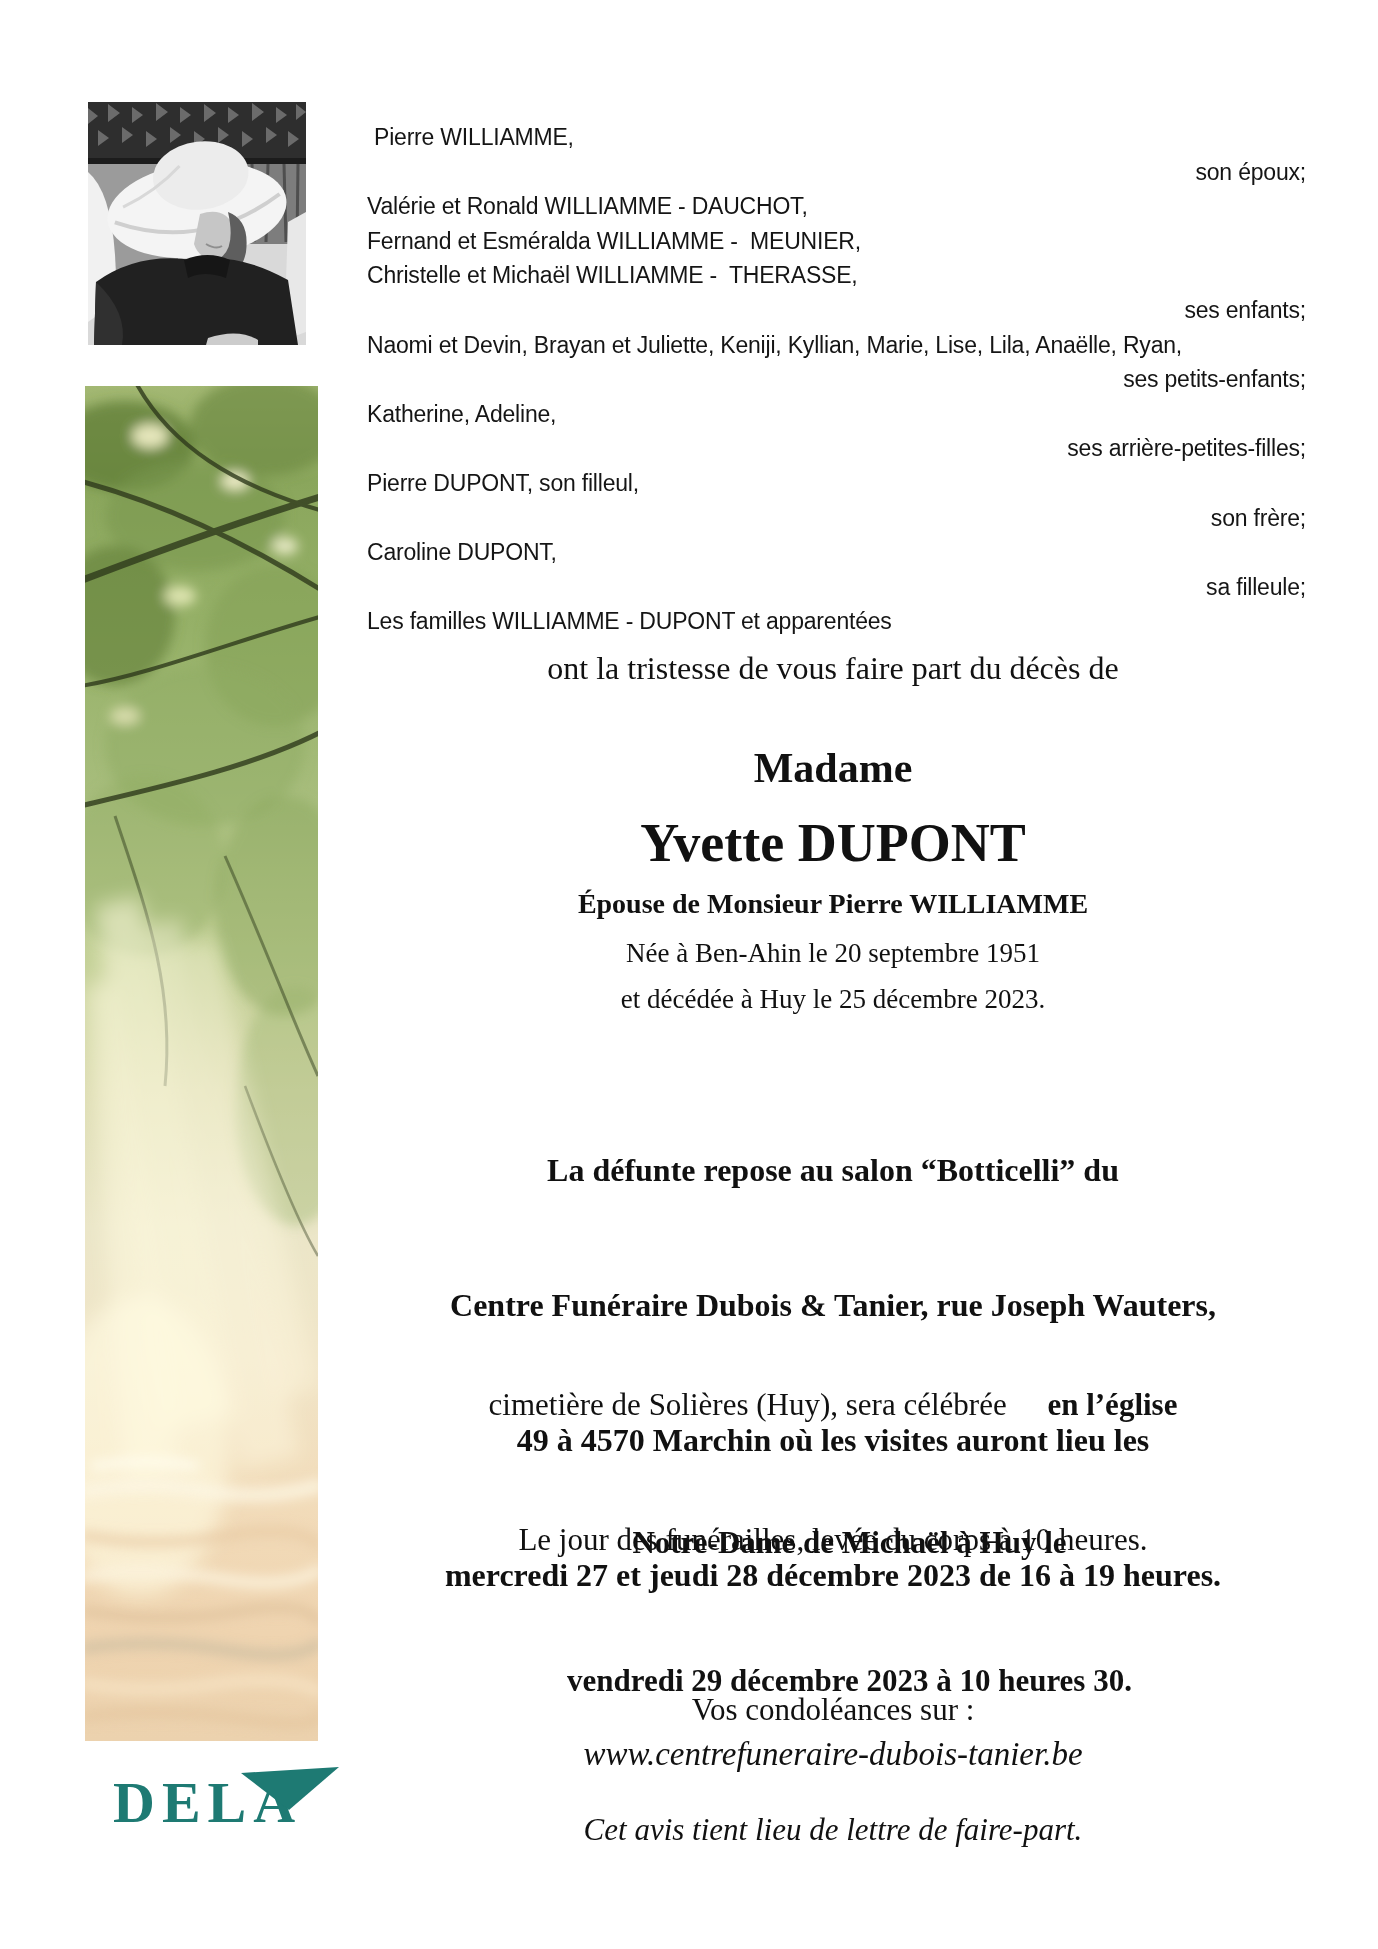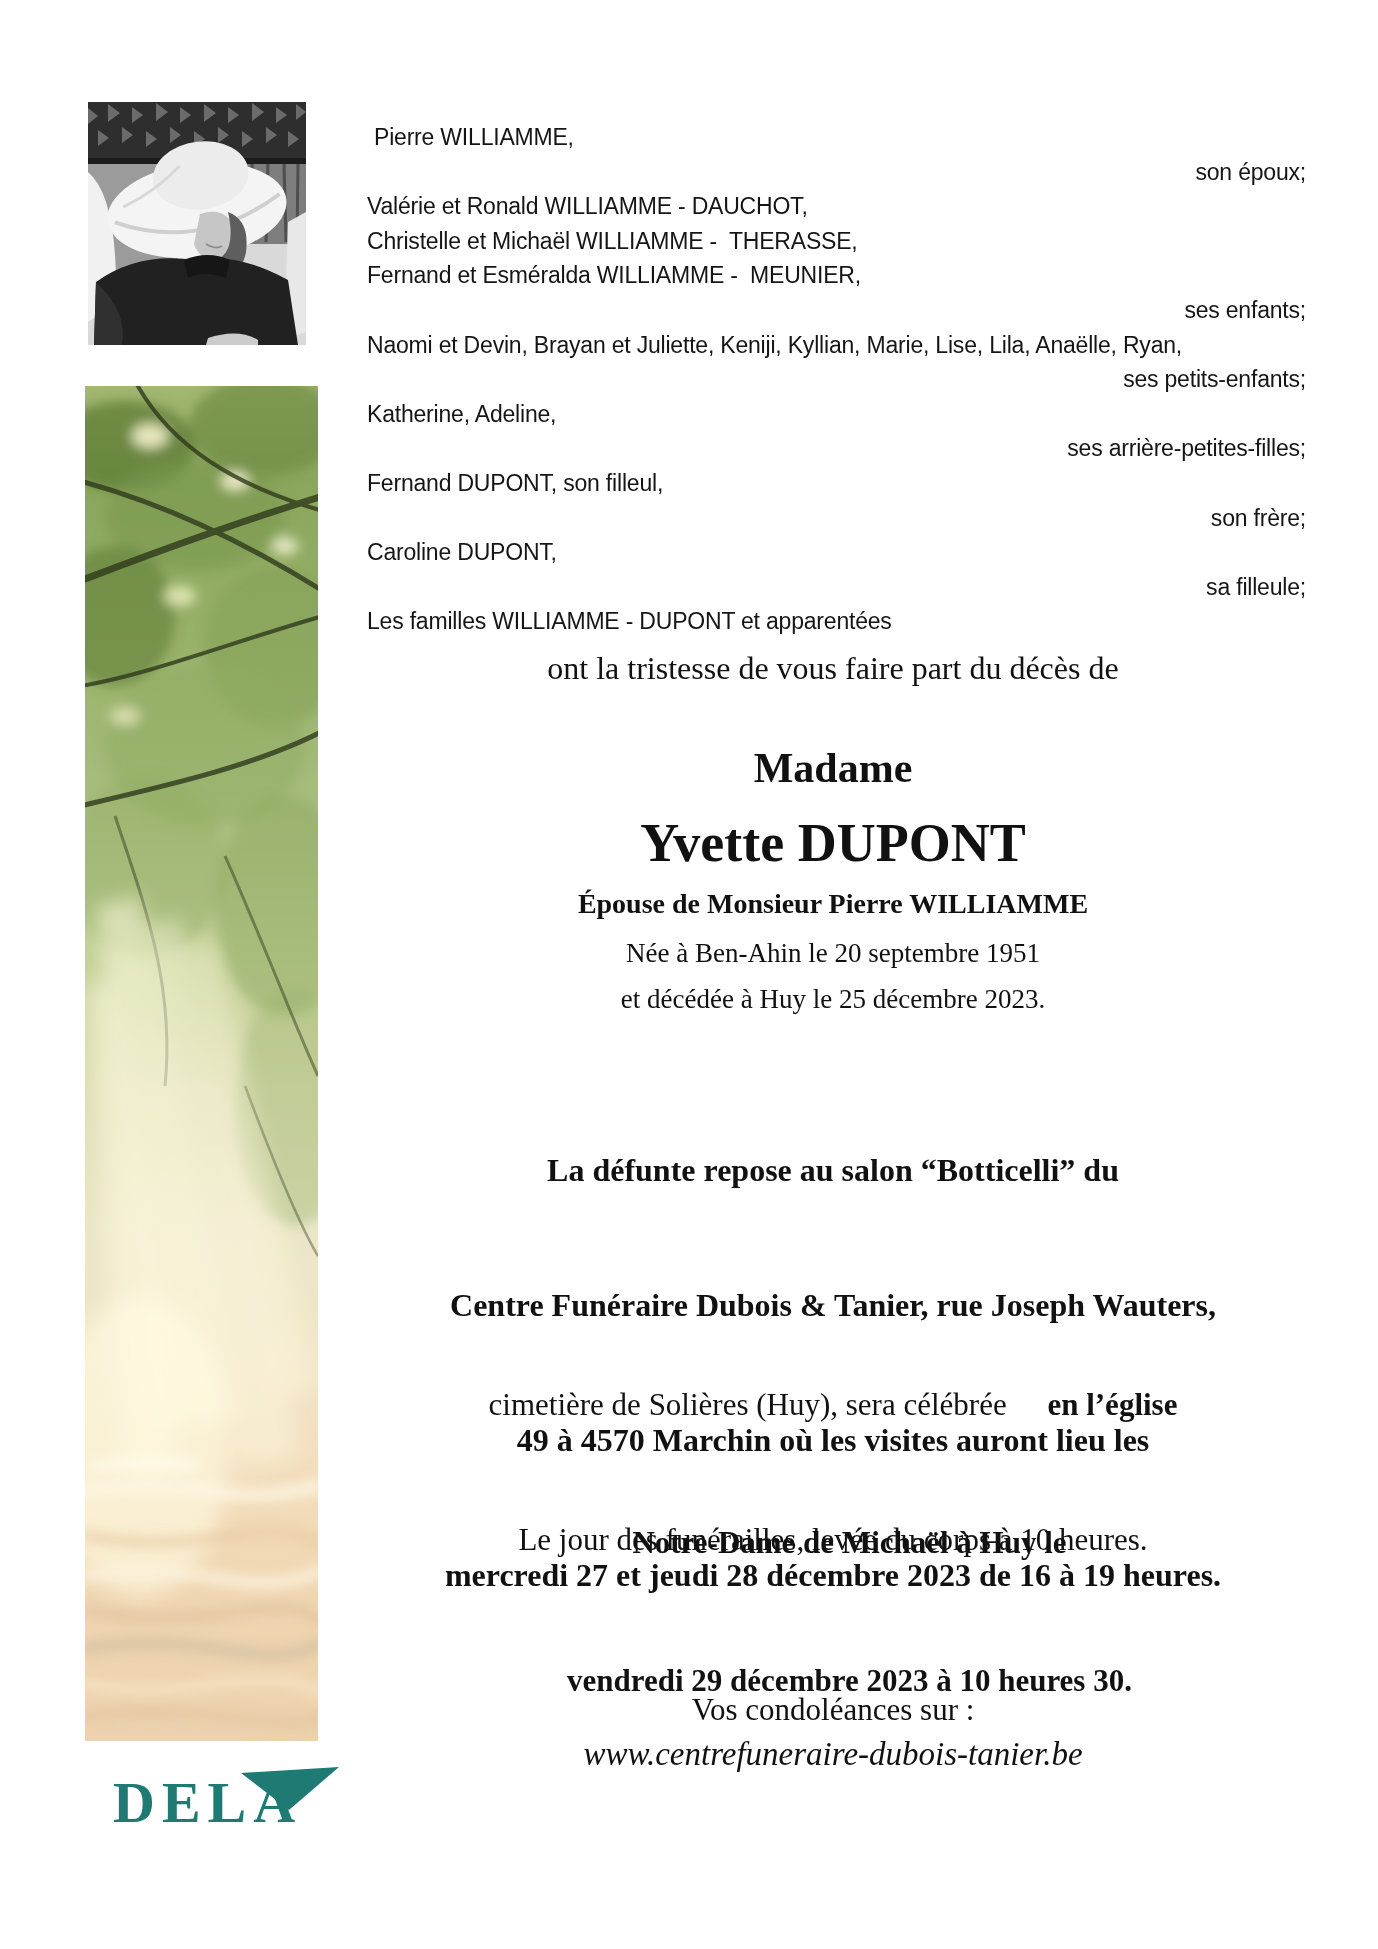--- a/index.html
+++ b/index.html
@@ -163,28 +163,28 @@
     <svg width="230" height="66" viewBox="0 0 230 66" xmlns="http://www.w3.org/2000/svg">
       <text x="0" y="56" font-family="Liberation Serif, serif" font-weight="bold" font-size="58" letter-spacing="7" fill="#1E7A73">DELA</text>
       <polygon points="128,7 226,1 176,44" fill="#1E7A73"></polygon>
     </svg>
   </div>
 
   <div class="fam-block">
     <div class="fam-line left indent">Pierre WILLIAMME,</div>
     <div class="fam-line right">son époux;</div>
     <div class="fam-line left">Valérie et Ronald WILLIAMME - DAUCHOT,</div>
+    <div class="fam-line left">Fernand et Esméralda WILLIAMME -  MEUNIER,</div>
     <div class="fam-line left">Christelle et Michaël WILLIAMME -  THERASSE,</div>
-    <div class="fam-line left">Fernand et Esméralda WILLIAMME -  MEUNIER,</div>
     <div class="fam-line right">ses enfants;</div>
     <div class="fam-line left">Naomi et Devin, Brayan et Juliette, Keniji, Kyllian, Marie, Lise, Lila, Anaëlle, Ryan,</div>
     <div class="fam-line right">ses petits-enfants;</div>
     <div class="fam-line left">Katherine, Adeline,</div>
     <div class="fam-line right">ses arrière-petites-filles;</div>
-    <div class="fam-line left">Fernand DUPONT, son filleul,</div>
+    <div class="fam-line left">Pierre DUPONT, son filleul,</div>
     <div class="fam-line right">son frère;</div>
     <div class="fam-line left">Caroline DUPONT,</div>
     <div class="fam-line right">sa filleule;</div>
     <div class="fam-line left">Les familles WILLIAMME - DUPONT et apparentées</div>
   </div>
 
   <div class="abs center-col intro">ont la tristesse de vous faire part du décès de</div>
   <div class="abs center-col madame">Madame</div>
   <div class="abs center-col name">Yvette DUPONT</div>
   <div class="abs center-col epouse">Épouse de Monsieur Pierre WILLIAMME</div>
@@ -202,14 +202,15 @@
     <div><span>cimetière de Solières (Huy), sera célébrée </span><b>en l’église</b></div>
     <div><span></span><b>Notre-Dame de Michaël à Huy le</b></div>
     <div><span></span><b>vendredi 29 décembre 2023 à 10 heures 30.</b></div>
   </div>
 
   <div class="abs center-col levee">Le jour des funérailles, levée du corps à 10 heures.</div>
 
   <div class="abs center-col condol">Vos condoléances sur :</div>
   <div class="abs center-col website">www.centrefuneraire-dubois-tanier.be</div>
 
+  <div class="abs center-col notice">Cet avis tient lieu de lettre de faire-part.</div>
 
 </div>
 
 </body></html>

